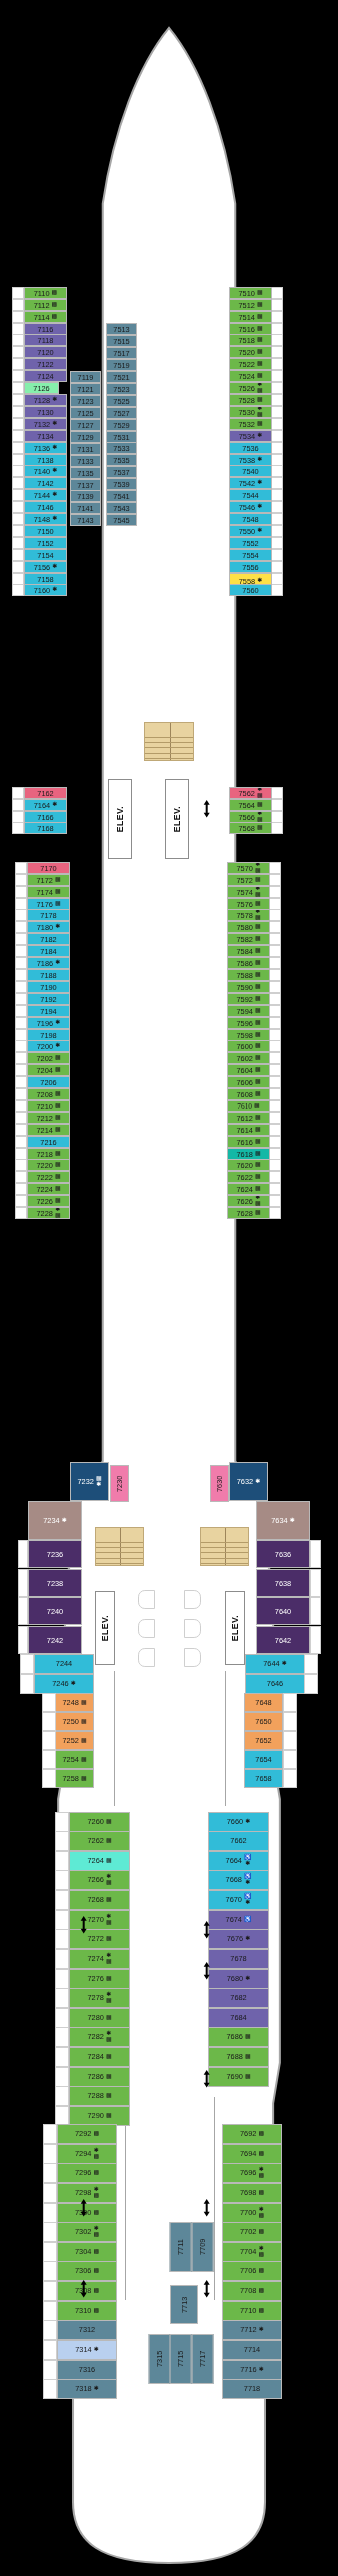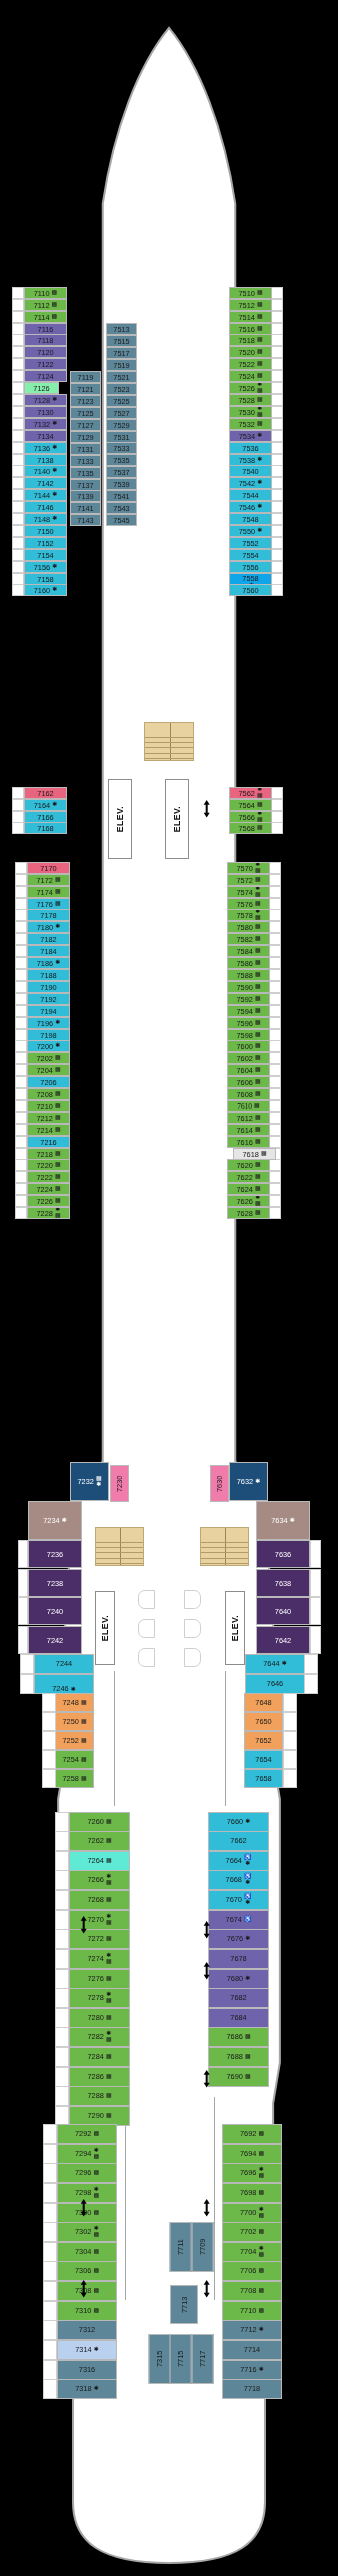--- a/index.html
+++ b/index.html
@@ -468,21 +468,21 @@
     </div>
     <div class="cab" style="left: 229px; top: 537px; width: 43px; height: 12px; background: rgb(49, 188, 216);">
       <span class="num">7552</span>
     </div>
     <div class="cab" style="left: 229px; top: 549px; width: 43px; height: 12px; background: rgb(49, 188, 216);">
       <span class="num">7554</span>
     </div>
     <div class="cab" style="left: 229px; top: 561px; width: 43px; height: 12px; background: rgb(49, 188, 216);">
       <span class="num">7556</span>
     </div>
-    <div class="cab" style="left: 229px; top: 573px; width: 43px; height: 16px; background: #0ea5e9; flex-direction: column;">
+    <div class="cab" style="left: 229px; top: 573px; width: 43px; height: 16px; background: #fde047;">
       <span class="num">7558</span>
       <span class="ic">
         <i>✱</i>
       </span>
     </div>
     <div class="cab" style="left: 229px; top: 584px; width: 43px; height: 12px; background: rgb(49, 188, 216);">
       <span class="num">7560</span>
     </div>
     <div class="blank" style="left: 12px; top: 787px; width: 12px; height: 12px;"></div>
     <div class="blank" style="left: 12px; top: 799px; width: 12px; height: 12px;"></div>
@@ -881,21 +881,21 @@
       <span class="ic">
         <i>▩</i>
       </span>
     </div>
     <div class="cab" style="left: 227px; top: 1136px; width: 43px; height: 12px; background: rgb(108, 184, 73);">
       <span class="num">7616</span>
       <span class="ic">
         <i>▩</i>
       </span>
     </div>
-    <div class="cab" style="left: 233px; top: 1148px; width: 43px; height: 12px; background: #e5e5e5;">
+    <div class="cab" style="left: 227px; top: 1148px; width: 43px; height: 12px; background: #14b8a6;">
       <span class="num">7618</span>
       <span class="ic">
         <i>▩</i>
       </span>
     </div>
     <div class="cab" style="left: 227px; top: 1159px; width: 43px; height: 12px; background: rgb(108, 184, 73);">
       <span class="num">7620</span>
       <span class="ic">
         <i>▩</i>
       </span>
@@ -953,21 +953,21 @@
     <div class="cab w" style="left: 28px; top: 1626px; width: 54px; height: 28px; background: rgb(75, 45, 104);">
       <span class="num">7242</span>
     </div>
     <div class="blank" style="left: 17.6px; top: 1540px; width: 10.8px; height: 28px;"></div>
     <div class="blank" style="left: 17.6px; top: 1569px; width: 10.8px; height: 28px;"></div>
     <div class="blank" style="left: 17.6px; top: 1597px; width: 10.8px; height: 28px;"></div>
     <div class="blank" style="left: 17.6px; top: 1626px; width: 10.8px; height: 28px;"></div>
     <div class="cab" style="left: 34px; top: 1654px; width: 60px; height: 19.6px; background: rgb(49, 188, 216);">
       <span class="num">7244</span>
     </div>
-    <div class="cab" style="left: 34px; top: 1674px; width: 60px; height: 19.6px; background: rgb(49, 188, 216); align-items: flex-end;">
+    <div class="cab" style="left: 34px; top: 1674px; width: 60px; height: 19.6px; background: rgb(49, 188, 216);">
       <span class="num">7246</span>
       <span class="ic">
         <i>✱</i>
       </span>
     </div>
     <div class="blank" style="left: 20px; top: 1654px; width: 13.5px; height: 19.6px;"></div>
     <div class="blank" style="left: 20px; top: 1674px; width: 13.5px; height: 19.6px;"></div>
     <div class="cab" style="left: 55px; top: 1693px; width: 39px; height: 19px; background: rgb(242, 161, 92);">
       <span class="num">7248</span>
       <span class="ic">

